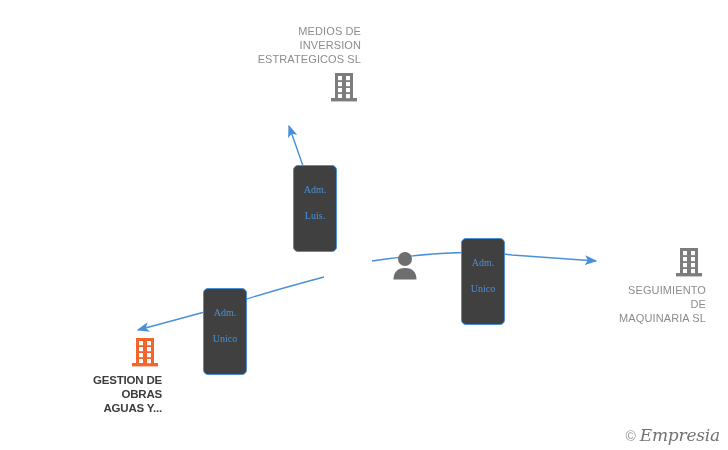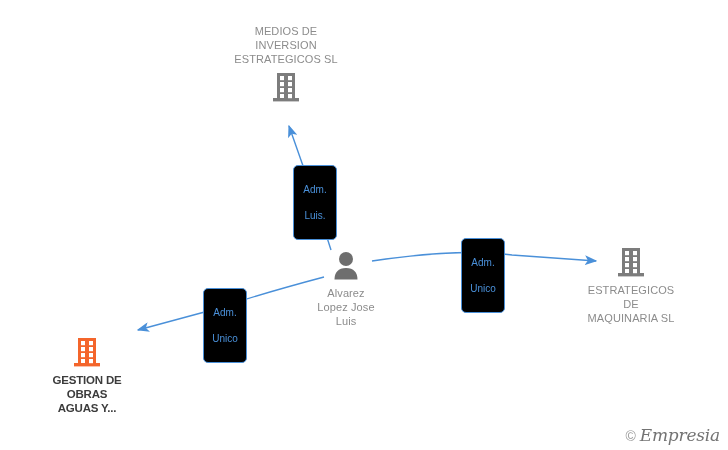--- a/index.html
+++ b/index.html
@@ -21,21 +21,21 @@
     position: absolute;
     left: 0;
     top: 0;
     width: 728px;
     height: 450px;
   }
 
   
   .node {
     position: absolute;
-    text-align: center;
+    text-align: right;
     width: 150px;
     margin-left: -75px;
   }
   .node .icon-wrap {
     display: block;
     line-height: 0;
   }
   .node-label {
     font-size: 11px;
     line-height: 14px;
@@ -58,28 +58,29 @@
   
   .node.above .node-label { margin-bottom: 4px; }
   .node.below .node-label { margin-top: 4px; }
 
   
   .chip {
     position: absolute;
     box-sizing: border-box;
     border: 1px solid #4a90d9;
     border-radius: 5px;
-    background: #000000;
+    background: #404040;
     color: #4a90d9;
     font-size: 10px;
     line-height: 13px;
     text-align: center;
-    padding: 4px 6px 4px 6px;
+    padding: 4px 6px 16px 6px;
     white-space: pre-line;
     box-shadow: 0 0 0 0 rgba(0,0,0,0);
+    font-family: Liberation Serif, serif;
   }
   .chip .chip-line { display: block; }
 
   
   #watermark {
     position: absolute;
     right: 8px;
     bottom: 6px;
     display: flex;
     align-items: center;
@@ -138,41 +139,38 @@
     </span>
   </div>
 
   <div class="node below" style="left:346px; top:250px;">
     <span class="icon-wrap">
       <svg width="32" height="32" viewBox="0 0 32 32" xmlns="http://www.w3.org/2000/svg">
         <circle cx="16" cy="9" r="7" fill="#6e6e6e"></circle>
         <path d="M16 18 C 8.2 18 4.5 22.6 4.5 29.5 L 27.5 29.5 C 27.5 22.6 23.8 18 16 18 Z" fill="#6e6e6e"></path>
       </svg>
     </span>
-    <div class="node-label person-label">Alvarez
-Lopez Jose
-Luis</div>
   </div>
 
   <div class="node below" style="left:631px; top:245px;">
     <span class="icon-wrap">
       <svg width="34" height="34" viewBox="0 0 34 34" xmlns="http://www.w3.org/2000/svg">
         <rect x="8" y="3" width="18" height="25" fill="#7c7c7c"></rect>
         <rect x="4" y="28" width="26" height="3.4" fill="#7c7c7c"></rect>
         <rect x="11" y="6" width="4" height="4.2" fill="#ffffff"></rect>
         <rect x="19" y="6" width="4" height="4.2" fill="#ffffff"></rect>
         <rect x="11" y="12" width="4" height="4.2" fill="#ffffff"></rect>
         <rect x="19" y="12" width="4" height="4.2" fill="#ffffff"></rect>
         <rect x="11" y="18" width="4" height="4.2" fill="#ffffff"></rect>
         <rect x="19" y="18" width="4" height="4.2" fill="#ffffff"></rect>
         <rect x="11" y="24" width="4" height="4" fill="#ffffff"></rect>
         <rect x="19" y="24" width="4" height="4.2" fill="#ffffff"></rect>
       </svg>
     </span>
-    <div class="node-label company-label">ESTRATEGICOS
+    <div class="node-label company-label">SEGUIMIENTO
 DE
 MAQUINARIA SL</div>
   </div>
 
   <div class="node below" style="left:87px; top:335px;">
     <span class="icon-wrap">
       <svg width="34" height="34" viewBox="0 0 34 34" xmlns="http://www.w3.org/2000/svg">
         <rect x="8" y="3" width="18" height="25" fill="#f4652b"></rect>
         <rect x="4" y="28" width="26" height="3.4" fill="#f4652b"></rect>
         <rect x="11" y="6" width="4" height="4.2" fill="#ffffff"></rect>

